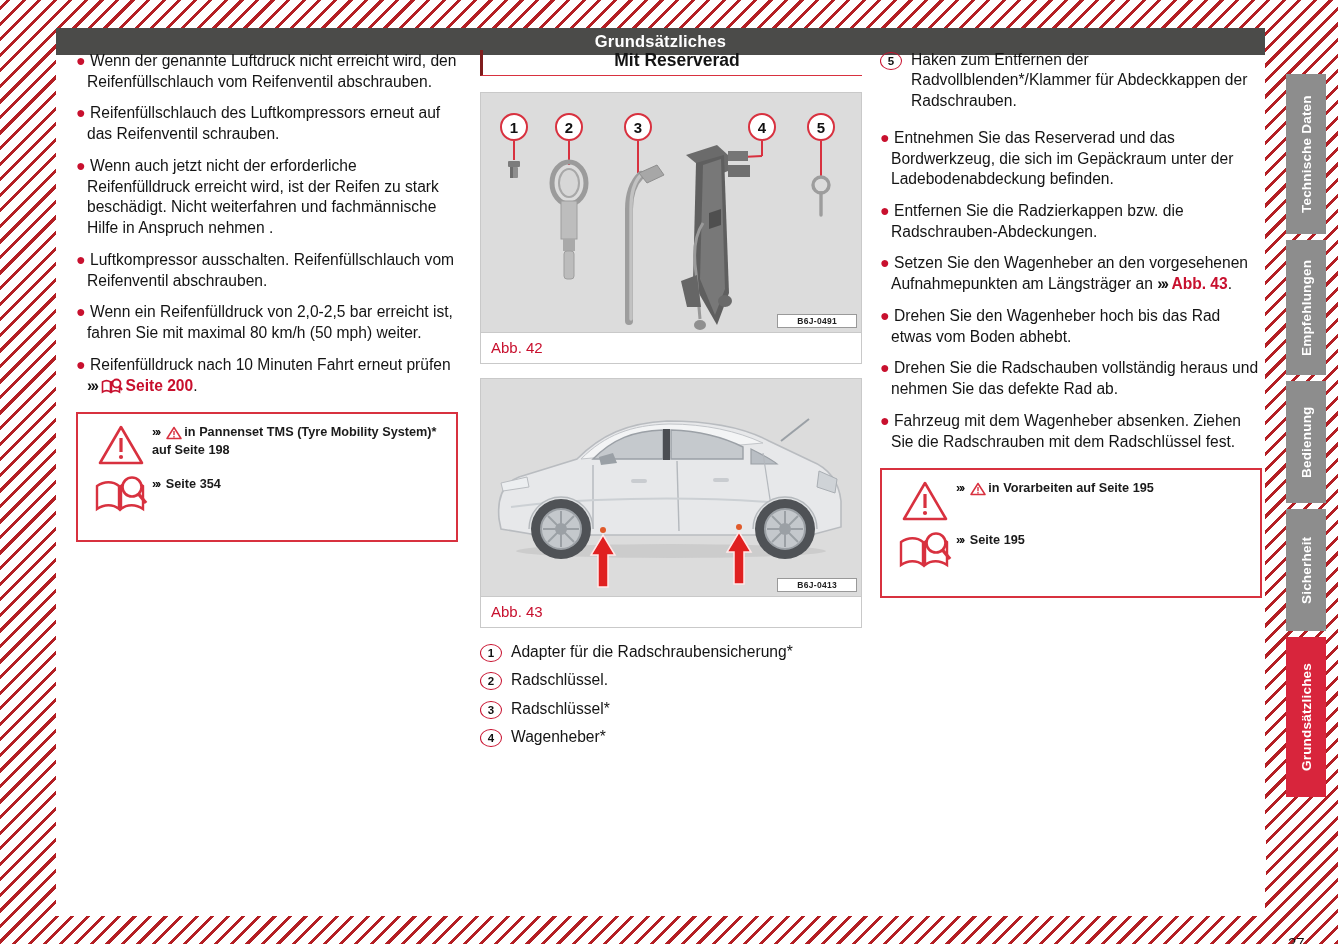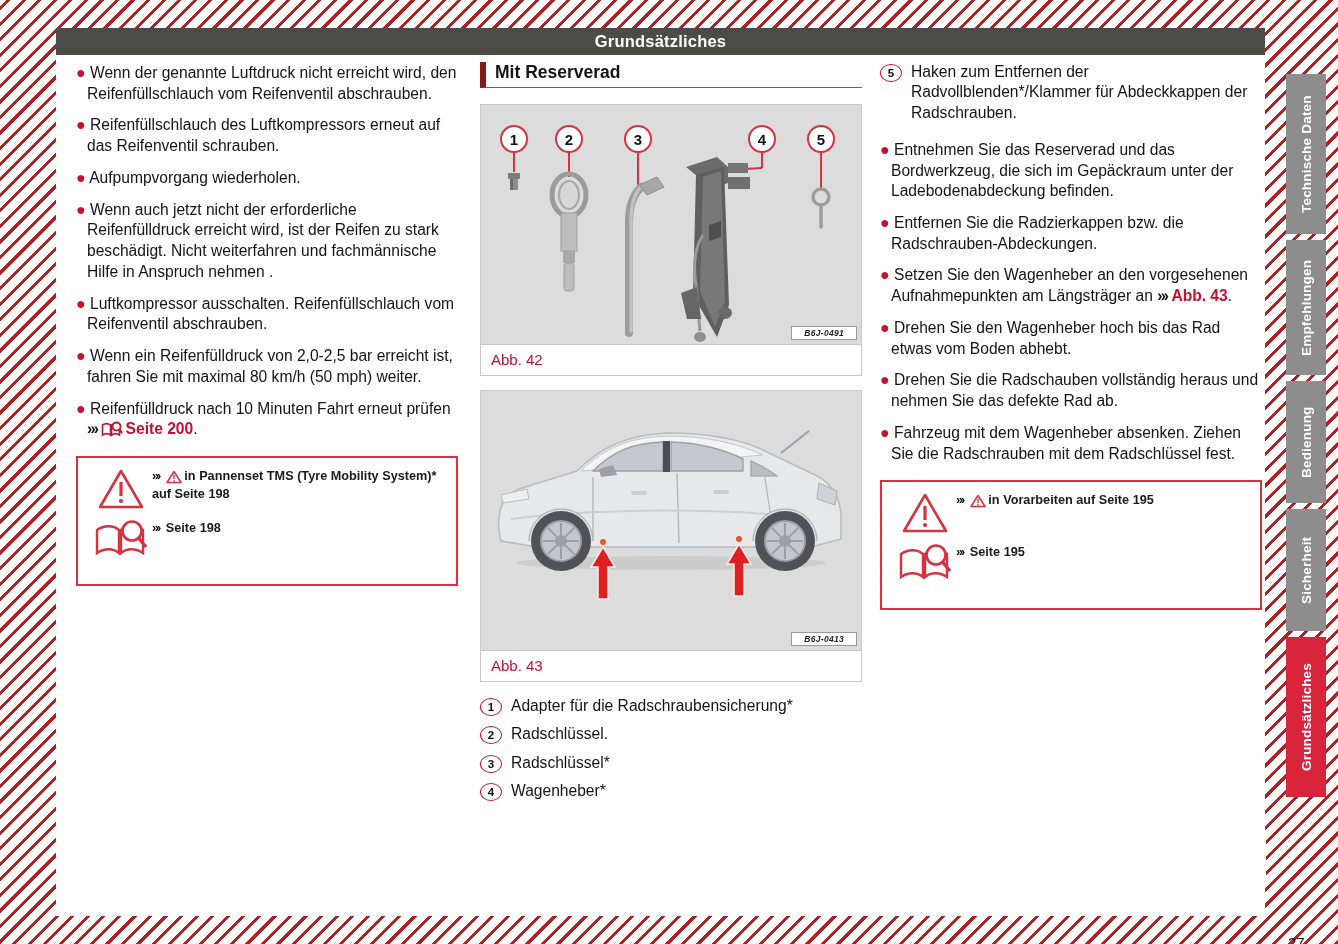--- a/index.html
+++ b/index.html
@@ -60,21 +60,21 @@
     color: #ffffff;
     font-size: 16.5px;
     font-weight: bold;
     letter-spacing: 0.2px;
   }
 
   
   .content {
     position: absolute;
     left: 56px;
-    top: 62px;
+    top: 50px;
     width: 1209px;
     height: 800px;
   }
 
   .col {
     position: absolute;
     top: 0;
     width: 382px;
   }
   .col-left   { left: 20px; }
@@ -128,24 +128,25 @@
   .note-txt {
     font-size: 12.7px;
     font-weight: bold;
     line-height: 1.38;
     color: #1a1a1a;
   }
   .note-txt .chev { margin-right: 3px; }
 
   
   .sec-head {
-    border-left: 6px solid #7f1d1d;
+    border-left: 3px solid #7f1d1d;
     border-bottom: 1.5px solid #d8313f;
     padding: 0 0 4px 9px;
     margin-bottom: 16px;
+    text-align: center;
   }
   .sec-head-txt {
     font-size: 17.5px;
     font-weight: bold;
     color: #141414;
   }
 
   
   .figure {
     border: 1px solid #c9c9c9;
@@ -159,23 +160,22 @@
   }
   .fig-code {
     position: absolute;
     right: 4px;
     bottom: 4px;
     background: #ffffff;
     border: 1px solid #999;
     font-size: 8.5px;
     font-weight: bold;
     letter-spacing: 0.3px;
-    padding: 1px 12px;
+    padding: 1px 19px;
     color: #222;
-    font-style: italic;
   }
   .fig-cap {
     padding: 6px 10px 7px 10px;
     font-size: 15px;
     font-weight: normal;
     color: #c8102e;
     background: #ffffff;
   }
 
   
@@ -265,21 +265,20 @@
 <div class="header-bar">
   <span class="header-title">Grundsätzliches</span>
 </div>
 
 <div class="content">
 
   <div class="col col-left">
 
     <div class="para"><span class="bullet">●</span> <span>Wenn der genannte Luftdruck nicht erreicht wird, den Reifenfüllschlauch vom Reifenventil abschrauben.</span></div>
     <div class="para"><span class="bullet">●</span> <span>Reifenfüllschlauch des Luftkompressors erneut auf das Reifenventil schrauben.</span></div>
-    <div class="para"><span class="bullet">●</span> <span>Aufpumpvorgang wiederholen.</span></div>
     <div class="para"><span class="bullet">●</span> <span>Wenn auch jetzt nicht der erforderliche Reifenfülldruck erreicht wird, ist der Reifen zu stark beschädigt. Nicht weiterfahren und fachmännische Hilfe in Anspruch nehmen .</span></div>
     <div class="para"><span class="bullet">●</span> <span>Luftkompressor ausschalten. Reifenfüllschlauch vom Reifenventil abschrauben.</span></div>
     <div class="para"><span class="bullet">●</span> <span>Wenn ein Reifenfülldruck von 2,0-2,5 bar erreicht ist, fahren Sie mit maximal 80 km/h (50 mph) weiter.</span></div>
 
     <div class="para">
       <span class="bullet">●</span>
       <span>Reifenfülldruck nach 10 Minuten Fahrt erneut prüfen</span>
       <span class="chev">»›</span>
       <span class="inline-book">
         <svg viewBox="0 0 22 17" width="22" height="17">
@@ -317,21 +316,21 @@
         <div class="note-ico">
           <svg viewBox="0 0 54 40" width="54" height="40">
             <path d="M3,10 C10,5 19,5 25,10 L25,33 C19,28 10,28 3,33 Z" fill="none" stroke="#d8313f" stroke-width="2.4"></path>
             <path d="M27,10 C33,5 42,5 49,10 L49,33 C42,28 33,28 27,33 Z" fill="none" stroke="#d8313f" stroke-width="2.4"></path>
             <circle cx="38" cy="11" r="9.5" fill="#ffffff" stroke="#d8313f" stroke-width="2.6"></circle>
             <line x1="44.5" y1="18" x2="52" y2="27" stroke="#d8313f" stroke-width="3.4"></line>
           </svg>
         </div>
         <div class="note-txt">
           <span class="chev">»›</span>
-          <span>Seite 198</span>
+          <span>Seite 354</span>
         </div>
       </div>
     </div>
   </div>
 
   <div class="col col-mid">
 
     <div class="sec-head">
       <span class="sec-head-txt">Mit Reserverad</span>
     </div>
@@ -391,21 +390,21 @@
         <div class="callout" style="left:143px; top:20px;">3</div>
         <div class="callout" style="left:267px; top:20px;">4</div>
         <div class="callout" style="left:326px; top:20px;">5</div>
 
         <div class="fig-code">B6J-0491</div>
       </div>
       <div class="fig-cap">Abb. 42</div>
     </div>
 
     <div class="figure">
-      <div class="fig-img" style="height:260px;">
+      <div class="fig-img" style="height:218px;">
         <svg viewBox="0 0 380 218" width="380" height="218" style="position:absolute;left:0;top:0;">
 
           <ellipse cx="190" cy="172" rx="155" ry="7" fill="#cccccc"></ellipse>
 
           <path d="M18,140 C16,118 22,104 38,98 L96,80 C120,56 146,44 186,42
                    C226,42 262,48 288,62 L330,82 C350,90 358,104 360,122
                    L360,148 L330,156 L56,156 L20,150 Z" fill="#e7e8ea" stroke="#b9bcc0" stroke-width="1.6"></path>
 
           <path d="M100,80 C124,56 150,46 188,45 C224,45 256,52 282,64 L100,80 Z" fill="#f3f4f5" stroke="#c2c5c9" stroke-width="1"></path>
 

